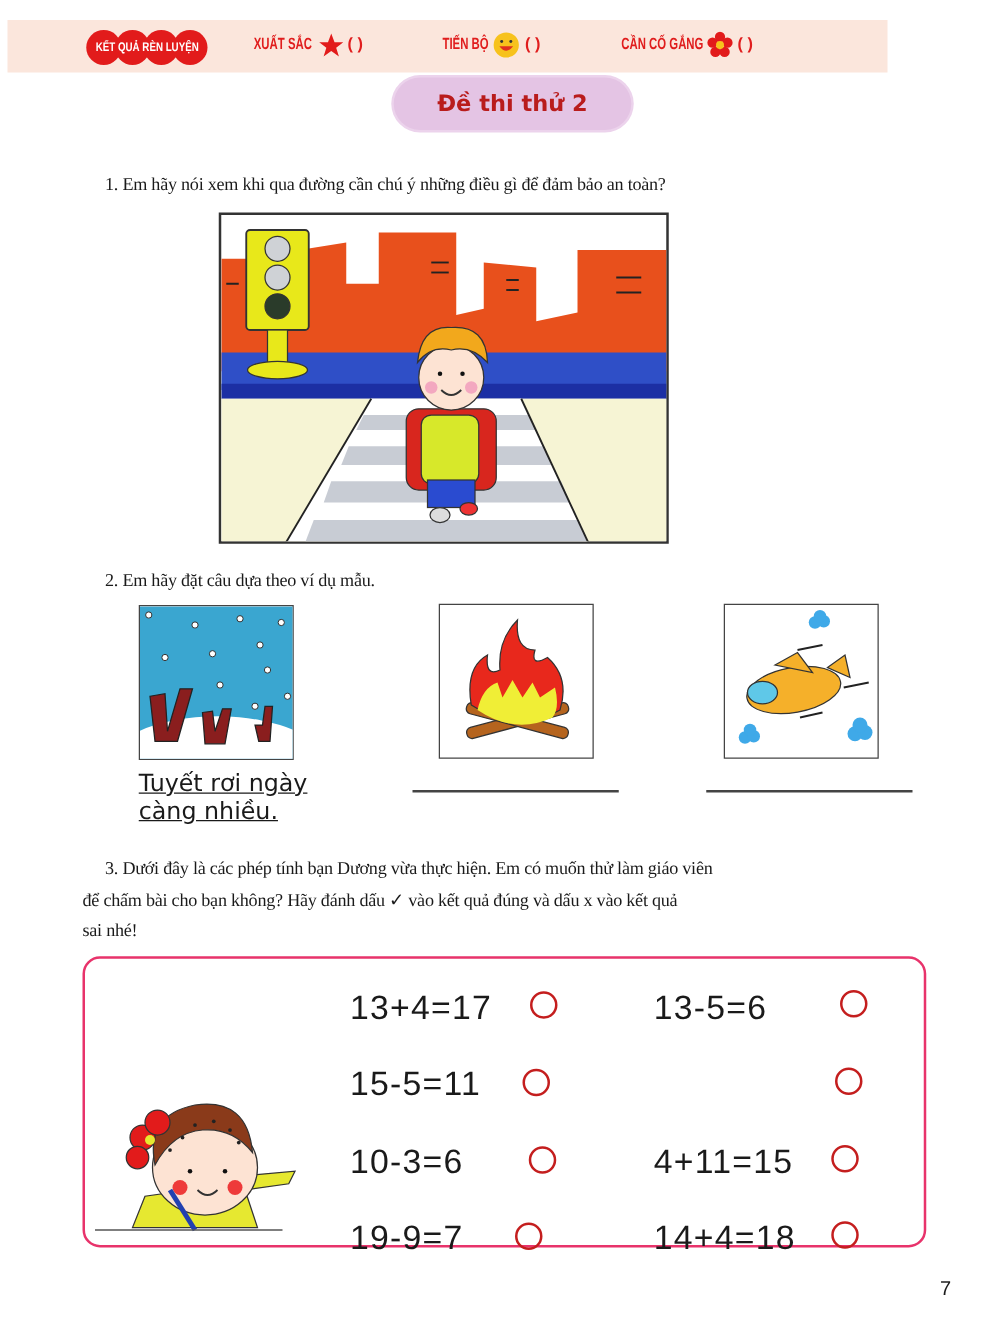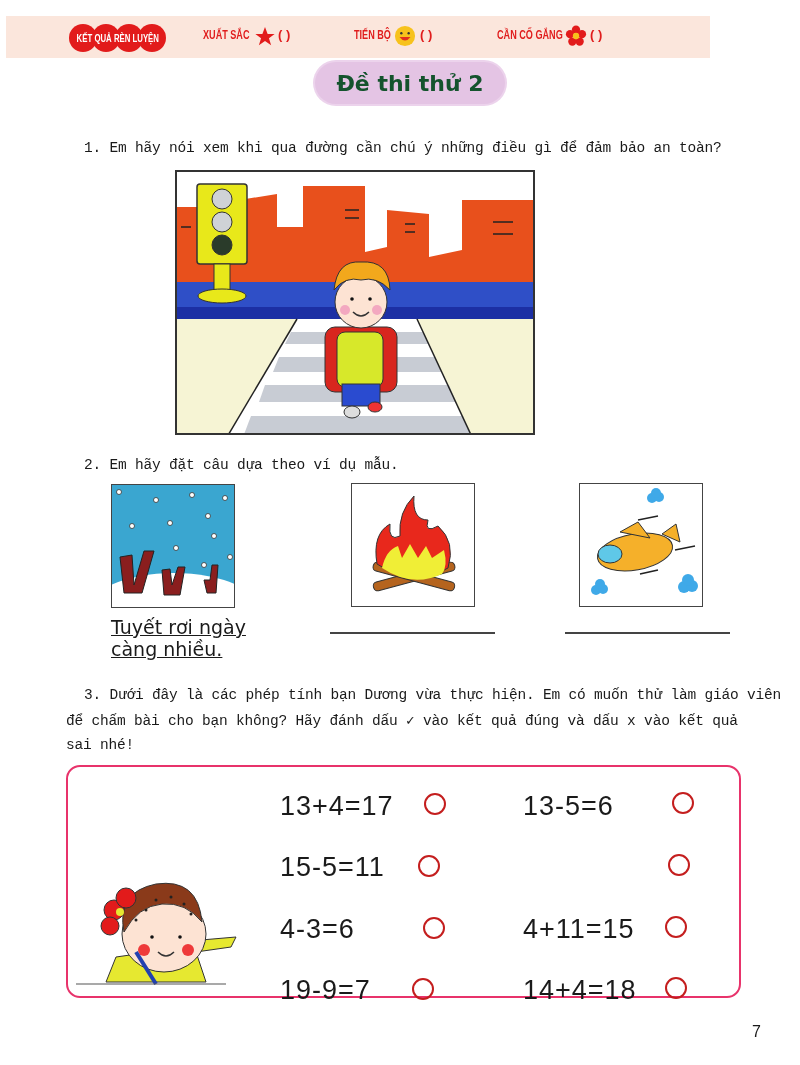--- a/index.html
+++ b/index.html
@@ -11,23 +11,23 @@
   .badge { position: absolute; left: 63px; top: 8px; height: 28px; width: 97px; display:flex; align-items:center; justify-content:center; }
   .badge-circles { position:absolute; inset:0; display:flex; }
   .badge-circles span { width: 28px; height: 28px; border-radius: 50%; background: #e21b1b; margin-right: -5px; }
   .badge-text { position: relative; color: #fff; font-family: "Liberation Sans Narrow","Liberation Sans", sans-serif; font-weight: bold; font-size: 10px; letter-spacing: 0; transform: scaleX(0.78); white-space: nowrap; }
   .hlabel { position: absolute; top: 11px; color: #e01d1d; font-weight: bold; font-size: 13px; font-family: "Liberation Sans", sans-serif; transform: scaleX(0.7); transform-origin: left center; white-space: nowrap; }
   .hicon { position: absolute; top: 12px; }
   .bracket { position: absolute; top: 11px; color: #e01d1d; font-size: 13px; font-weight: bold; font-family: "Liberation Sans", sans-serif; }
 
   
   .title-wrap { position: absolute; left: 315px; top: 62px; width: 190px; height: 42px; background: #e4c4e4; border-radius: 22px; display:flex; align-items:center; justify-content:center; box-shadow: 0 0 0 2px #ecd3ec; }
-  .title { font-size: 22px; font-weight: bold; font-family: "DejaVu Sans", sans-serif; color: #14532d; }
-
-  .qtext { position: absolute; font-family: Liberation Mono, monospace; font-size: 14.5px; color: #1a1a1a; letter-spacing: -0.2px; }
+  .title { font-size: 18px; font-weight: bold; font-family: "DejaVu Sans", sans-serif; color: #b91c1c; }
+
+  .qtext { position: absolute; font-family: Liberation Serif, serif; font-size: 14.5px; color: #1a1a1a; letter-spacing: -0.2px; }
 
   
   .scene { position: absolute; left: 175px; top: 170px; width: 360px; height: 265px; border: 2px solid #333; overflow: hidden; background: #fff; }
 
   .pic-box { position: absolute; border: 1.5px solid #444; background: #fff; overflow: hidden; }
   .answer-line { position: absolute; height: 1.5px; background: #444; }
   .example { position: absolute; font-size: 19px; text-decoration: underline; line-height: 22px; }
 
   
   .panel { position: absolute; left: 66px; top: 765px; width: 675px; height: 233px; border: 2.5px solid #e8336b; border-radius: 14px; background: #fff; }
@@ -234,21 +234,21 @@
       <circle cx="112" cy="98" r="6" fill="#ee3a3a"></circle>
     <path d="M82 100 Q90 108 98 100" stroke="#333" fill="none" stroke-width="1.5"></path>
     <line x1="60" y1="100" x2="80" y2="132" stroke="#2240b0" stroke-width="4"></line>
     <line x1="0" y1="132" x2="150" y2="132" stroke="#555" stroke-width="1.2"></line>
   </svg>
 
   <span class="eq" style="left:212px;top:24px">13+4=17</span>
   <span class="circle" style="left:356px;top:26px"></span>
   <span class="eq" style="left:212px;top:85px">15-5=11</span>
   <span class="circle" style="left:350px;top:88px"></span>
-  <span class="eq" style="left:212px;top:147px">4-3=6</span>
+  <span class="eq" style="left:212px;top:147px">10-3=6</span>
   <span class="circle" style="left:355px;top:150px"></span>
   <span class="eq" style="left:212px;top:208px">19-9=7</span>
   <span class="circle" style="left:344px;top:211px"></span>
 
   <span class="eq" style="left:455px;top:24px">13-5=6</span>
   <span class="circle" style="left:604px;top:25px"></span>
   <span class="circle" style="left:600px;top:87px"></span>
   <span class="eq" style="left:455px;top:147px">4+11=15</span>
   <span class="circle" style="left:597px;top:149px"></span>
   <span class="eq" style="left:455px;top:208px">14+4=18</span>

